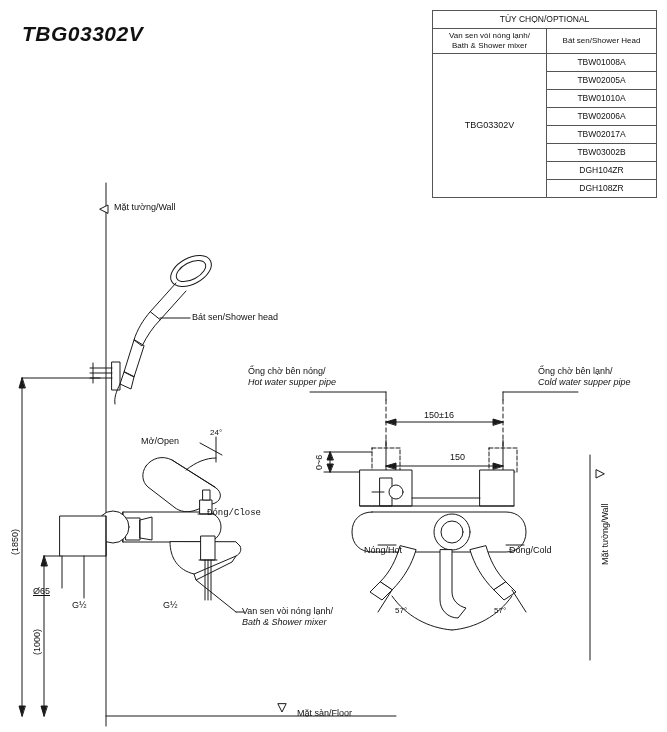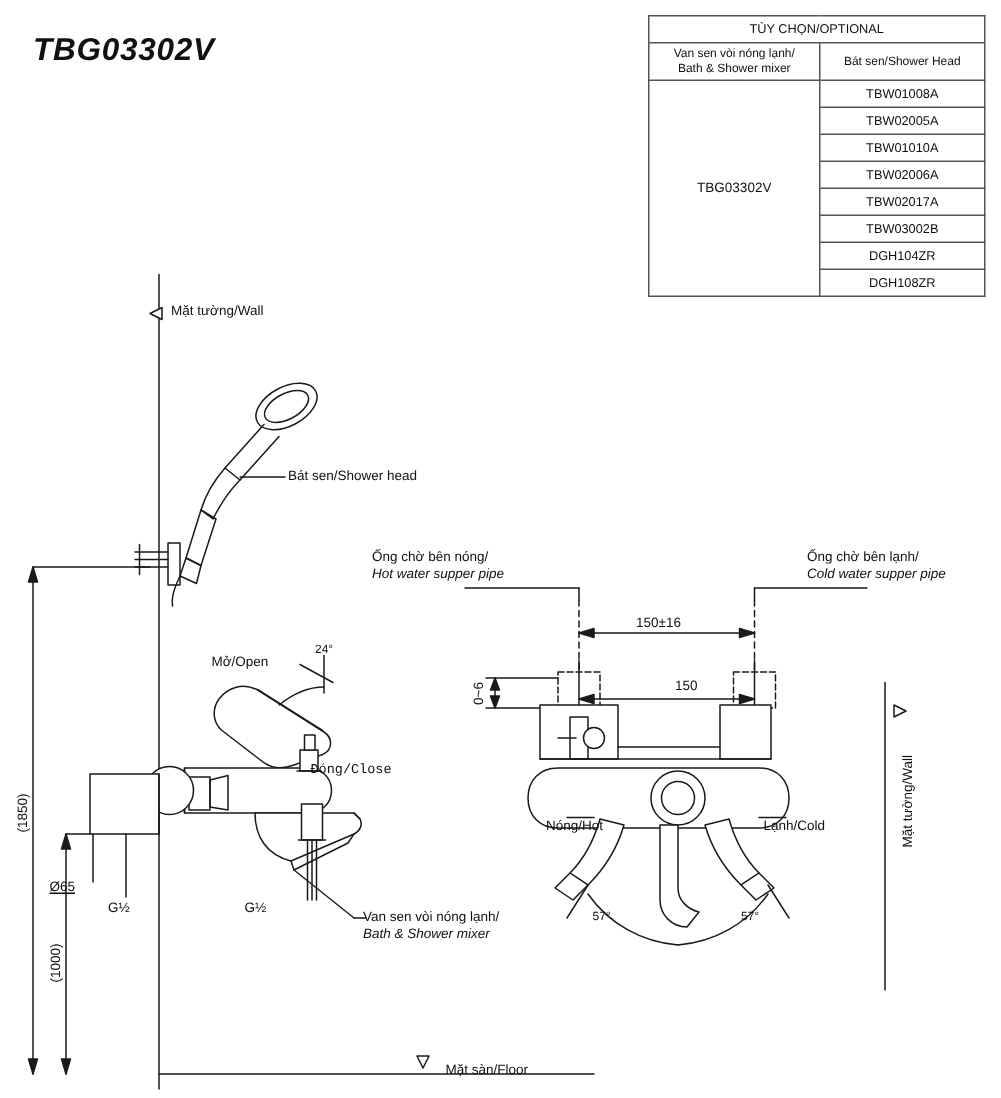--- a/index.html
+++ b/index.html
@@ -303,21 +303,21 @@
   <div class="lbl" style="left:207px; top:508px;font-family:Liberation Mono, monospace;">Đóng/Close</div>
 
   <div class="lbl" style="left:242px; top:606px;">
     <span>Van sen vòi nóng lạnh/</span>
     <span class="it">Bath &amp; Shower mixer</span>
   </div>
 
   <div class="lbl" style="left:297px; top:708px;">Mặt sàn/Floor</div>
 
   <div class="lbl" style="left:332px; top:545px;margin-left:32px;">Nóng/Hot</div>
-  <div class="lbl" style="left:509px; top:545px;">Lạnh/Cold</div>
+  <div class="lbl" style="left:509px; top:545px;">Đóng/Cold</div>
   <div class="lbl" style="left:395px; top:606px; font-size:8px;">57°</div>
   <div class="lbl" style="left:494px; top:606px; font-size:8px;">57°</div>
 
   <div class="lbl" style="left:424px; top:410px; font-size:9px;">150±16</div>
   <div class="lbl" style="left:434px; top:452px; font-size:9px;margin-left:16px;">150</div>
 
   <div class="lbl vert" style="left:314px; top:470px; font-size:9px; transform:rotate(-90deg);">0~6</div>
 
   <div class="lbl vert" style="left:10px; top:555px; font-size:9px; transform:rotate(-90deg);">(1850)</div>
   <div class="lbl vert" style="left:32px; top:655px; font-size:9px; transform:rotate(-90deg);">(1000)</div>

